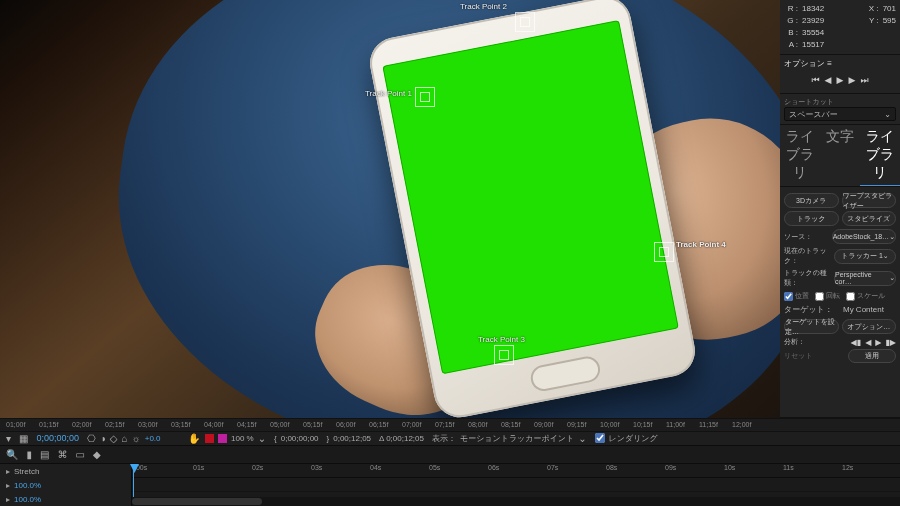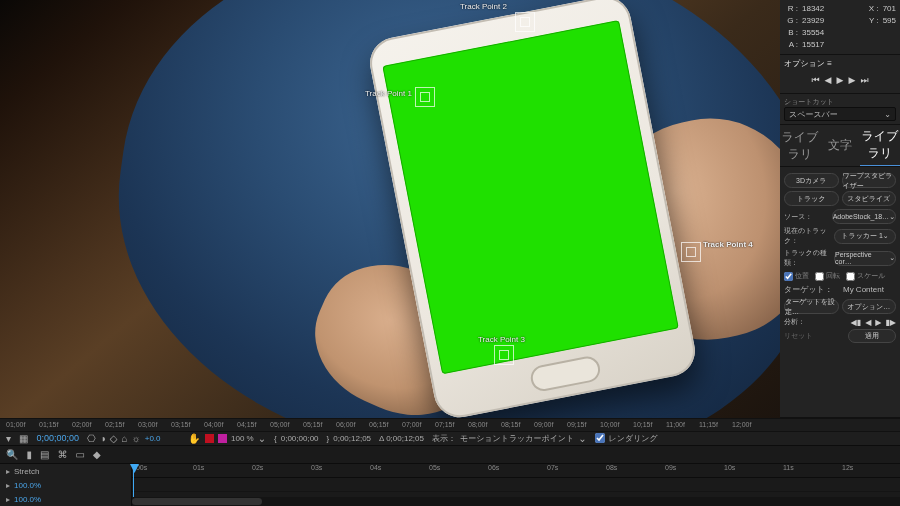--- a/index.html
+++ b/index.html
@@ -16,33 +16,33 @@
   .phone-body { position: absolute; inset: 0; background: linear-gradient(160deg, #f5f2ec 0%, #ece7df 60%, #d8d2c7 100%); border-radius: 26px; box-shadow: 0 16px 30px rgba(0,0,0,0.55), inset 0 0 0 2px #c2bcb2; }
   .phone-screen { position: absolute; left: 12px; top: 26px; right: 12px; bottom: 46px; background: #1fe000; border-radius: 4px; box-shadow: inset 0 0 0 1px #18a800; }
   .home-btn { position: absolute; bottom: 10px; left: 50%; transform: translateX(-50%); width: 70px; height: 26px; border-radius: 13px; border: 2px solid #b8b1a4; background: #eae5db; }
   .track-point { position: absolute; width: 20px; height: 20px; pointer-events: none; }
   .track-point .outer { position: absolute; inset: 0; border: 1px solid rgba(255,255,255,0.7); }
   .track-point .inner { position: absolute; left: 5px; top: 5px; width: 10px; height: 10px; border: 1px solid rgba(255,255,255,0.7); }
   .track-point .lab { position: absolute; white-space: nowrap; font-size: 8px; color: #eee; text-shadow: 0 0 2px #000; }
   .tp1 { left: 415px; top: 87px; } .tp1 .lab { left: -50px; top: 2px; }
   .tp2 { left: 515px; top: 12px; } .tp2 .lab { left: -55px; top: -10px; }
   .tp3 { left: 494px; top: 345px; } .tp3 .lab { left: -16px; top: -10px; }
-  .tp4 { left: 681px; top: 242px; font-weight: bold; } .tp4 .lab { left: 22px; top: -2px; }
+  .tp4 { left: 654px; top: 242px; font-weight: bold; } .tp4 .lab { left: 22px; top: -2px; }
 
   .right-panel { width: 120px; background: #232323; display: flex; flex-direction: column; font-size: 8px; }
   .rp-section { border-bottom: 1px solid #111; padding: 3px 4px; }
   .rp-row { display: flex; align-items: center; gap: 4px; line-height: 12px; color: #bbb; }
   .rp-row .k { width: 14px; text-align: right; color: #c8c8c8; }
   .rp-row .v { color: #c8c8c8; text-align: center; }
   .rp-title { color: #ddd; margin-bottom: 2px; }
   .rp-sub { color: #888; font-size: 7px; }
   .transport { display: flex; gap: 5px; justify-content: center; padding: 4px 0; }
   .transport span { color: #ccc; cursor: pointer; font-size: 9px; }
   .dd { display: flex; background: #1c1c1c; border: 1px solid #0d0d0d; border-radius: 2px; height: 14px; align-items: center; padding: 0 4px; justify-content: space-between; color: #bbb; }
-  .tabs { display: flex; border-bottom: 1px solid #111; font-size: 12px; align-items: center; }
+  .tabs { display: flex; border-bottom: 1px solid #111; font-size: 14px; }
   .tabs div { flex: 1; text-align: center; padding: 3px 0; color: #999; }
   .tabs div.active { color: #fff; border-bottom: 1px solid #4a90d9; }
   .btn-row { display: flex; gap: 3px; margin: 3px 0; }
   .pill { flex: 1; height: 15px; border: 1px solid #444; border-radius: 8px; background: #2a2a2a; display: flex; align-items: center; justify-content: center; color: #ccc; font-size: 7px; cursor: pointer; }
   .kv { display: flex; justify-content: space-between; margin: 2px 0; align-items: center; }
   .kv .k2 { color: #bbb; font-size: 7px; }
   .kv .pill { flex: 0 0 62px; }
   .cks { display: flex; gap: 6px; }
   .ck { display: flex; align-items: center; gap: 2px; color: #888; font-size: 7px; }
   .ck input { width: 9px; height: 9px; accent-color: #4a74b8; }

